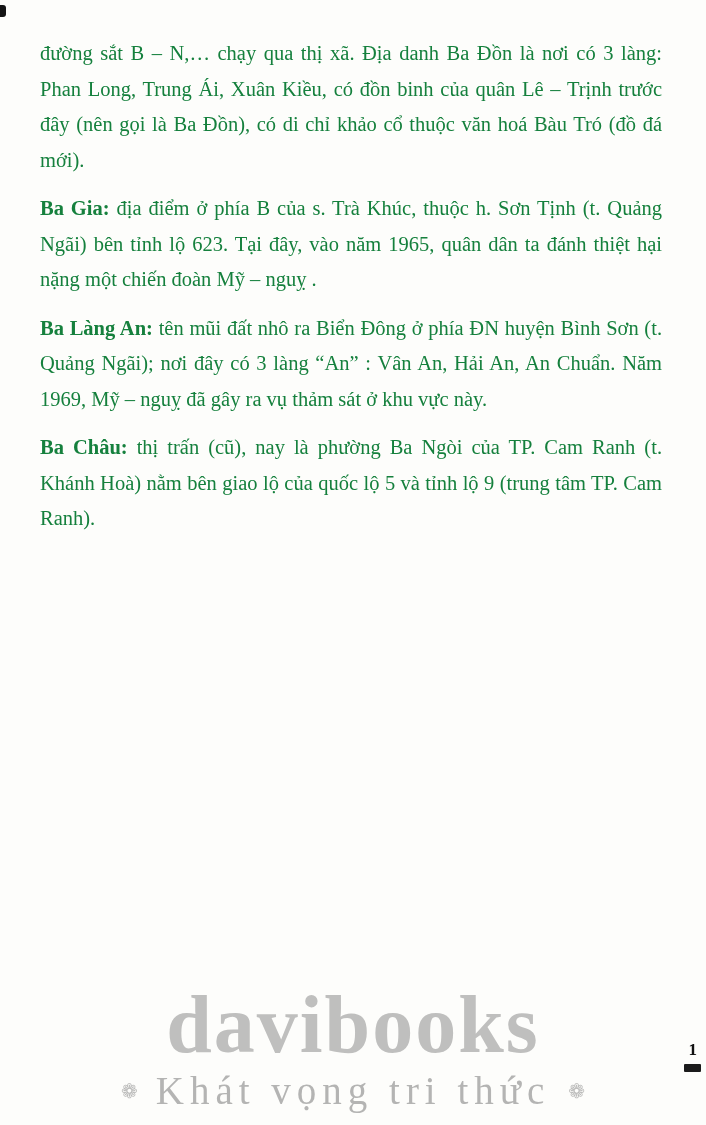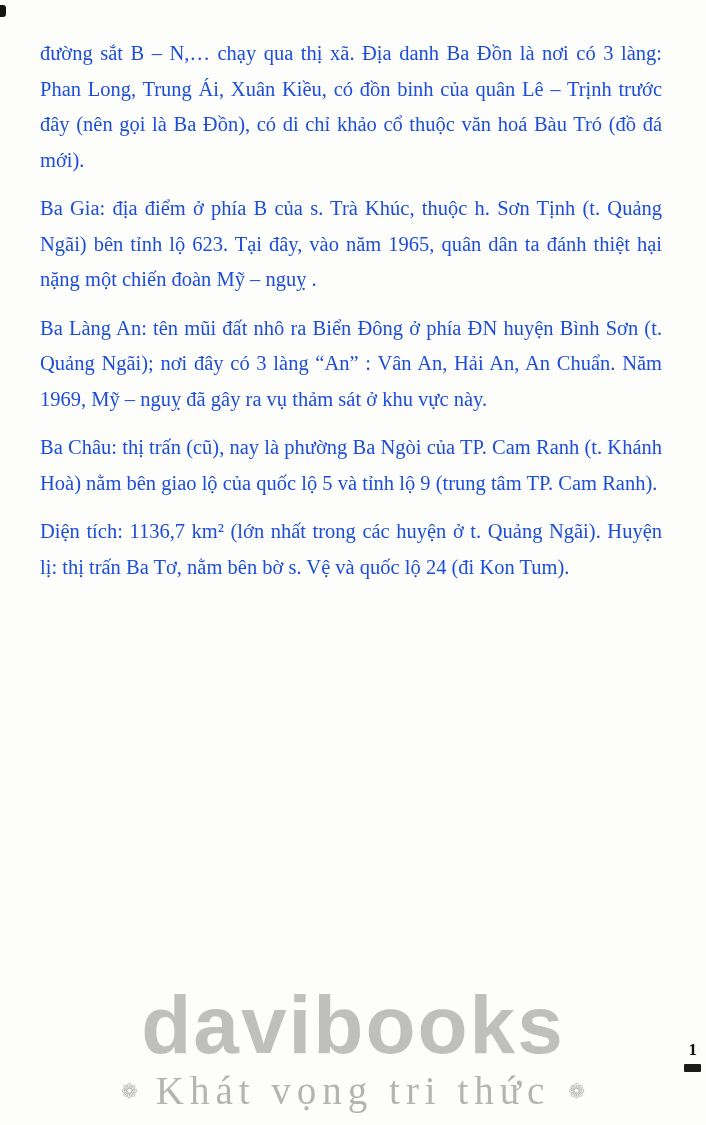--- a/index.html
+++ b/index.html
@@ -14,38 +14,38 @@
     height: 1125px;
     background: #fdfdfb;
     overflow: hidden;
   }
   .content {
     position: absolute;
     top: 36px;
     left: 40px;
     right: 44px;
     z-index: 2;
-    color: #1d4ed8;
+    color: #15803d;
     font-size: 20.5px;
     line-height: 35.5px;
     text-align: justify;
   }
   .entry { margin-bottom: 13px; }
-  .term { font-weight: normal; }
+  .term { font-weight: bold; }
   .watermark {
     position: absolute;
     left: 0;
     right: 0;
     top: 982px;
     z-index: 1;
     text-align: center;
     pointer-events: none;
   }
   .wm-brand {
-    font-family: Liberation Sans, sans-serif;
+    font-family: Liberation Serif, serif;
     font-weight: bold;
     font-size: 82px;
     line-height: 1.05;
     letter-spacing: 2px;
     color: rgba(115, 115, 115, 0.45);
   }
   .wm-tagline-row {
     display: flex;
     align-items: center;
     justify-content: center;
@@ -101,21 +101,20 @@
 
     <p class="entry"><span class="term"></span> <span>đường sắt B – N,… chạy qua thị xã. Địa danh Ba Đồn là nơi có 3 làng: Phan Long, Trung Ái, Xuân Kiều, có đồn binh của quân Lê – Trịnh trước đây (nên gọi là Ba Đồn), có di chỉ khảo cổ thuộc văn hoá Bàu Tró (đồ đá mới).</span></p>
 
     <p class="entry"><span class="term">Ba Gia:</span> <span>địa điểm ở phía B của s. Trà Khúc, thuộc h. Sơn Tịnh (t. Quảng Ngãi) bên tỉnh lộ 623. Tại đây, vào năm 1965, quân dân ta đánh thiệt hại nặng một chiến đoàn Mỹ – nguỵ .</span></p>
 
     <p class="entry"><span class="term">Ba Làng An:</span> <span>tên mũi đất nhô ra Biển Đông ở phía ĐN huyện Bình Sơn (t. Quảng Ngãi); nơi đây có 3 làng “An” : Vân An, Hải An, An Chuẩn. Năm 1969, Mỹ – nguỵ đã gây ra vụ thảm sát ở khu vực này.</span></p>
 
     <p class="entry"><span class="term">Ba Châu:</span> <span>thị trấn (cũ), nay là phường Ba Ngòi của TP. Cam Ranh (t. Khánh Hoà) nằm bên giao lộ của quốc lộ 5 và tỉnh lộ 9 (trung tâm TP. Cam Ranh).</span></p>
 
 
-    <p class="entry"><span class="term"></span> <span>Diện tích: 1136,7 km² (lớn nhất trong các huyện ở t. Quảng Ngãi). Huyện lị: thị trấn Ba Tơ, nằm bên bờ s. Vệ và quốc lộ 24 (đi Kon Tum).</span></p>
 
 
 
   </div>
 
   <div class="watermark">
     <div class="wm-brand">davibooks</div>
     <div class="wm-tagline-row">
       <span class="wm-icon">❁</span>
       <span class="wm-tagline">Khát vọng tri thức</span>

